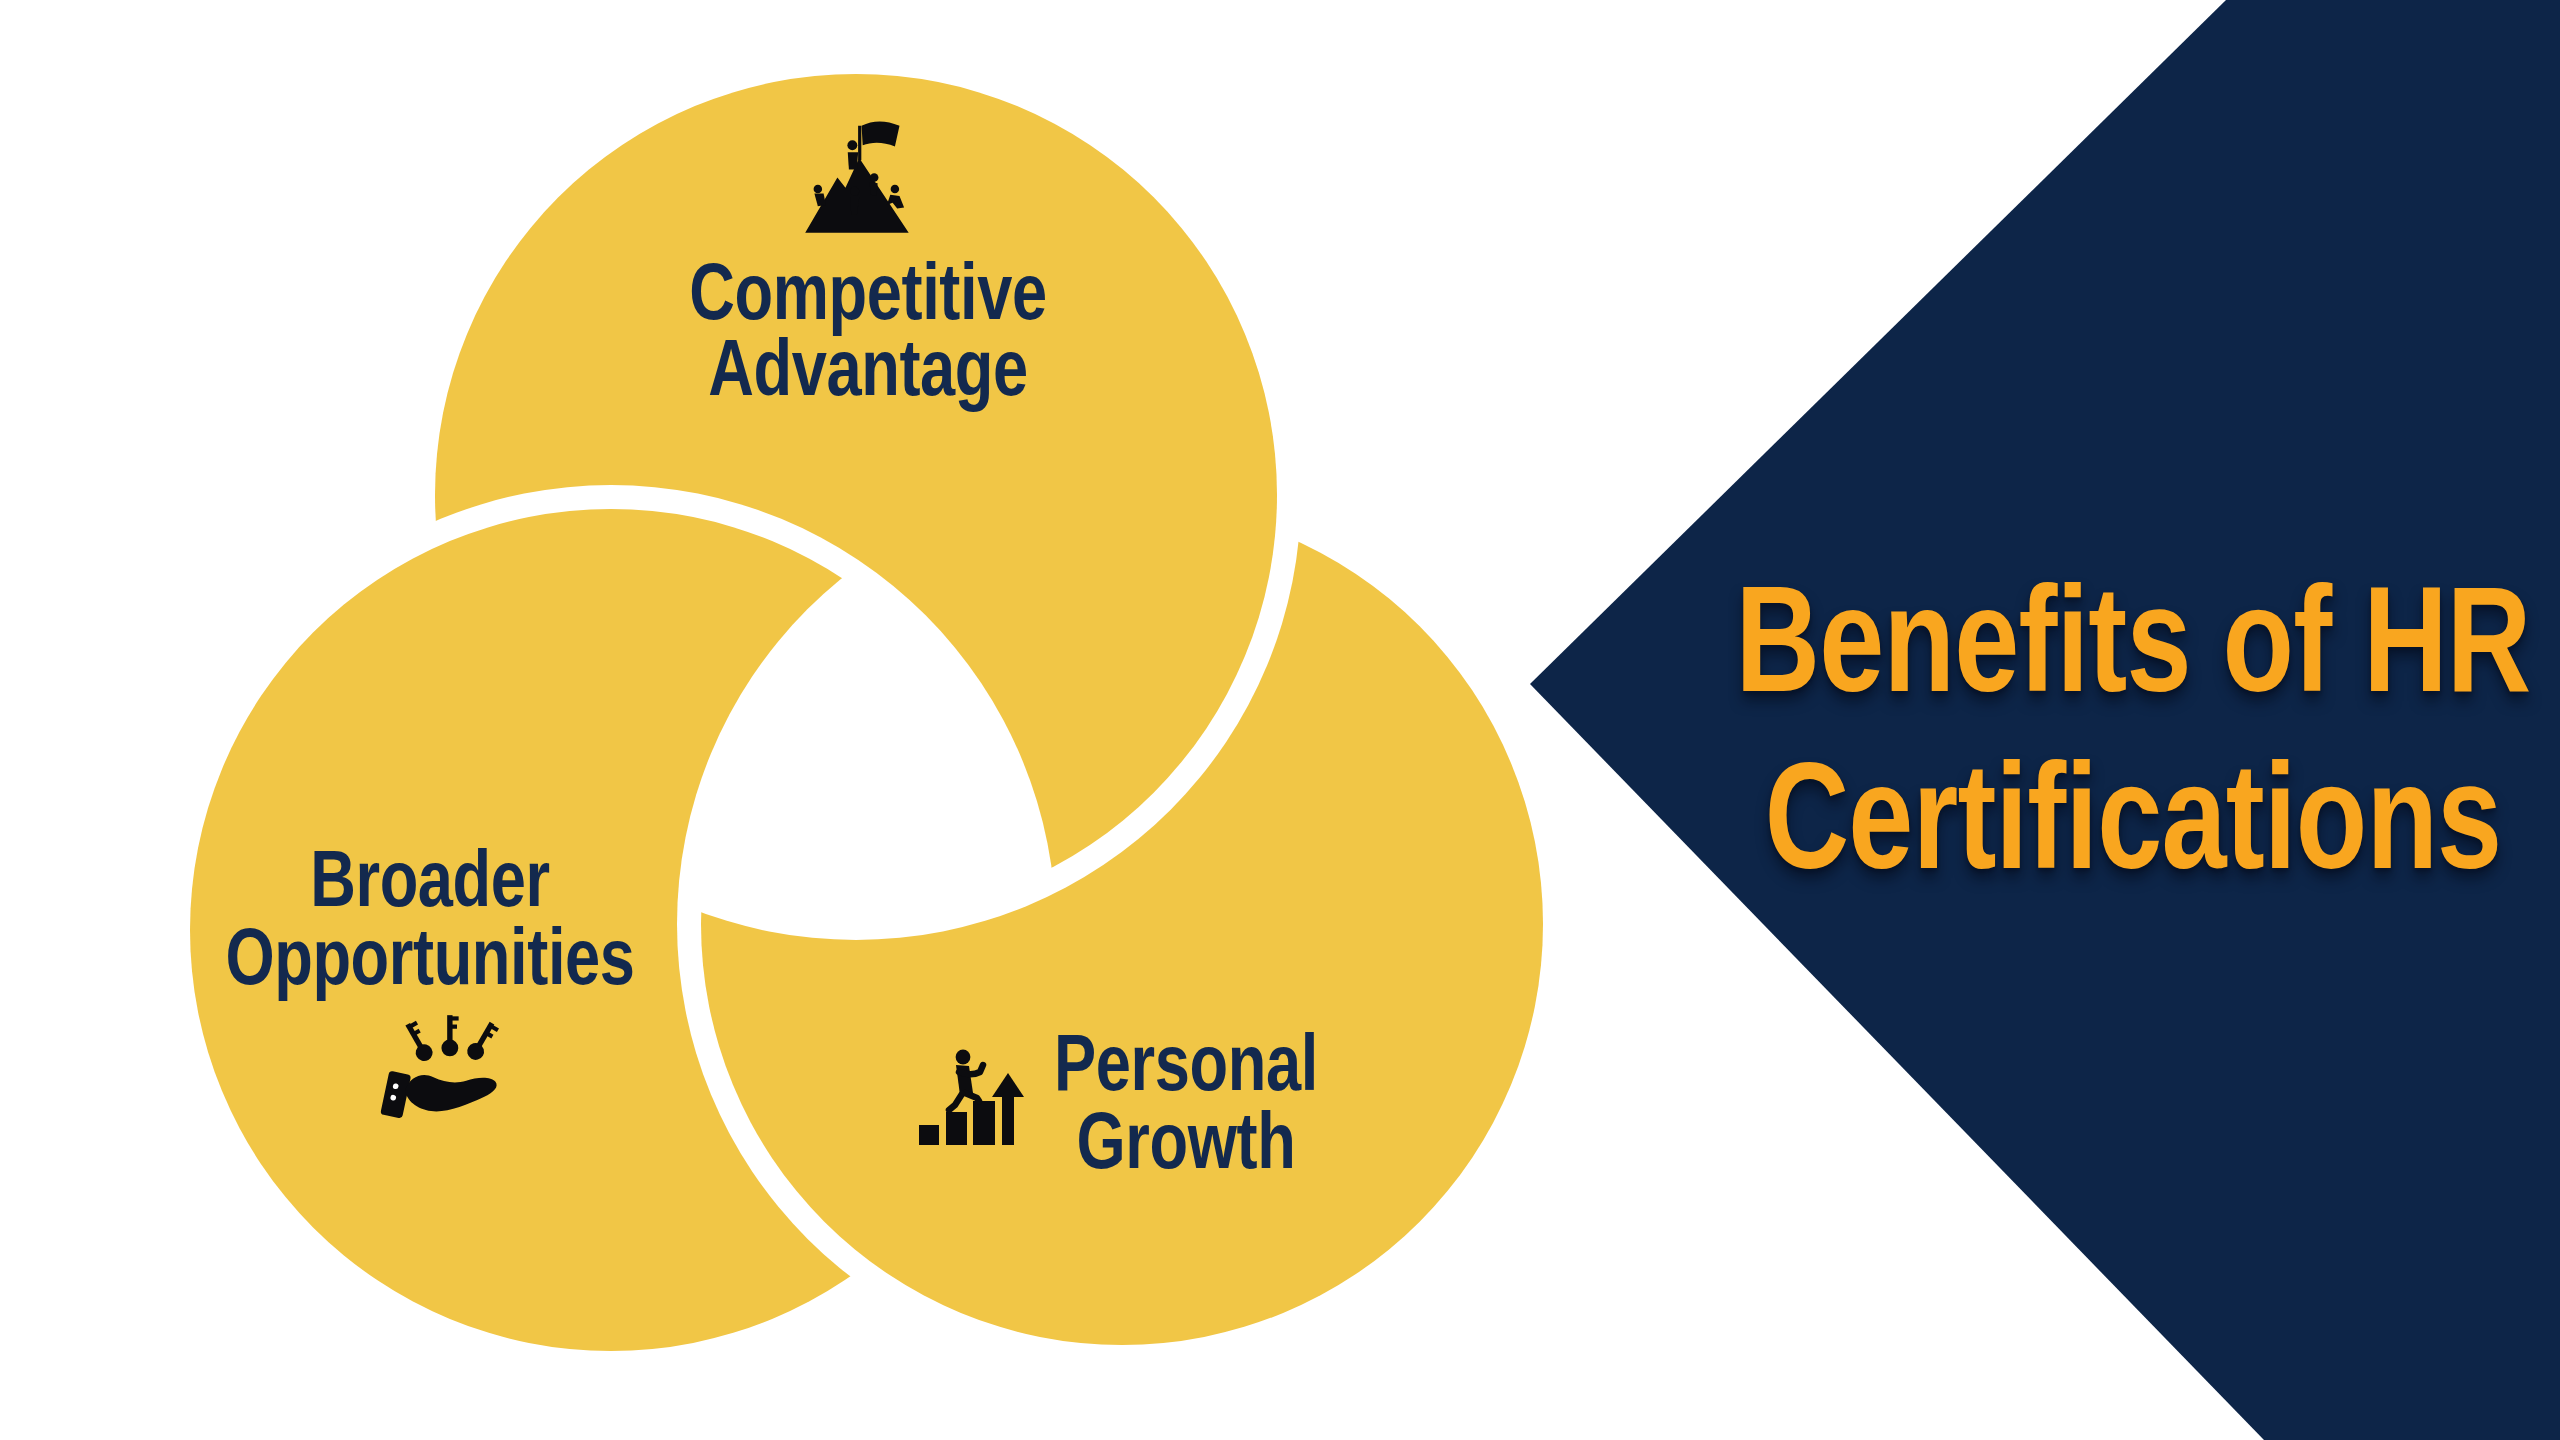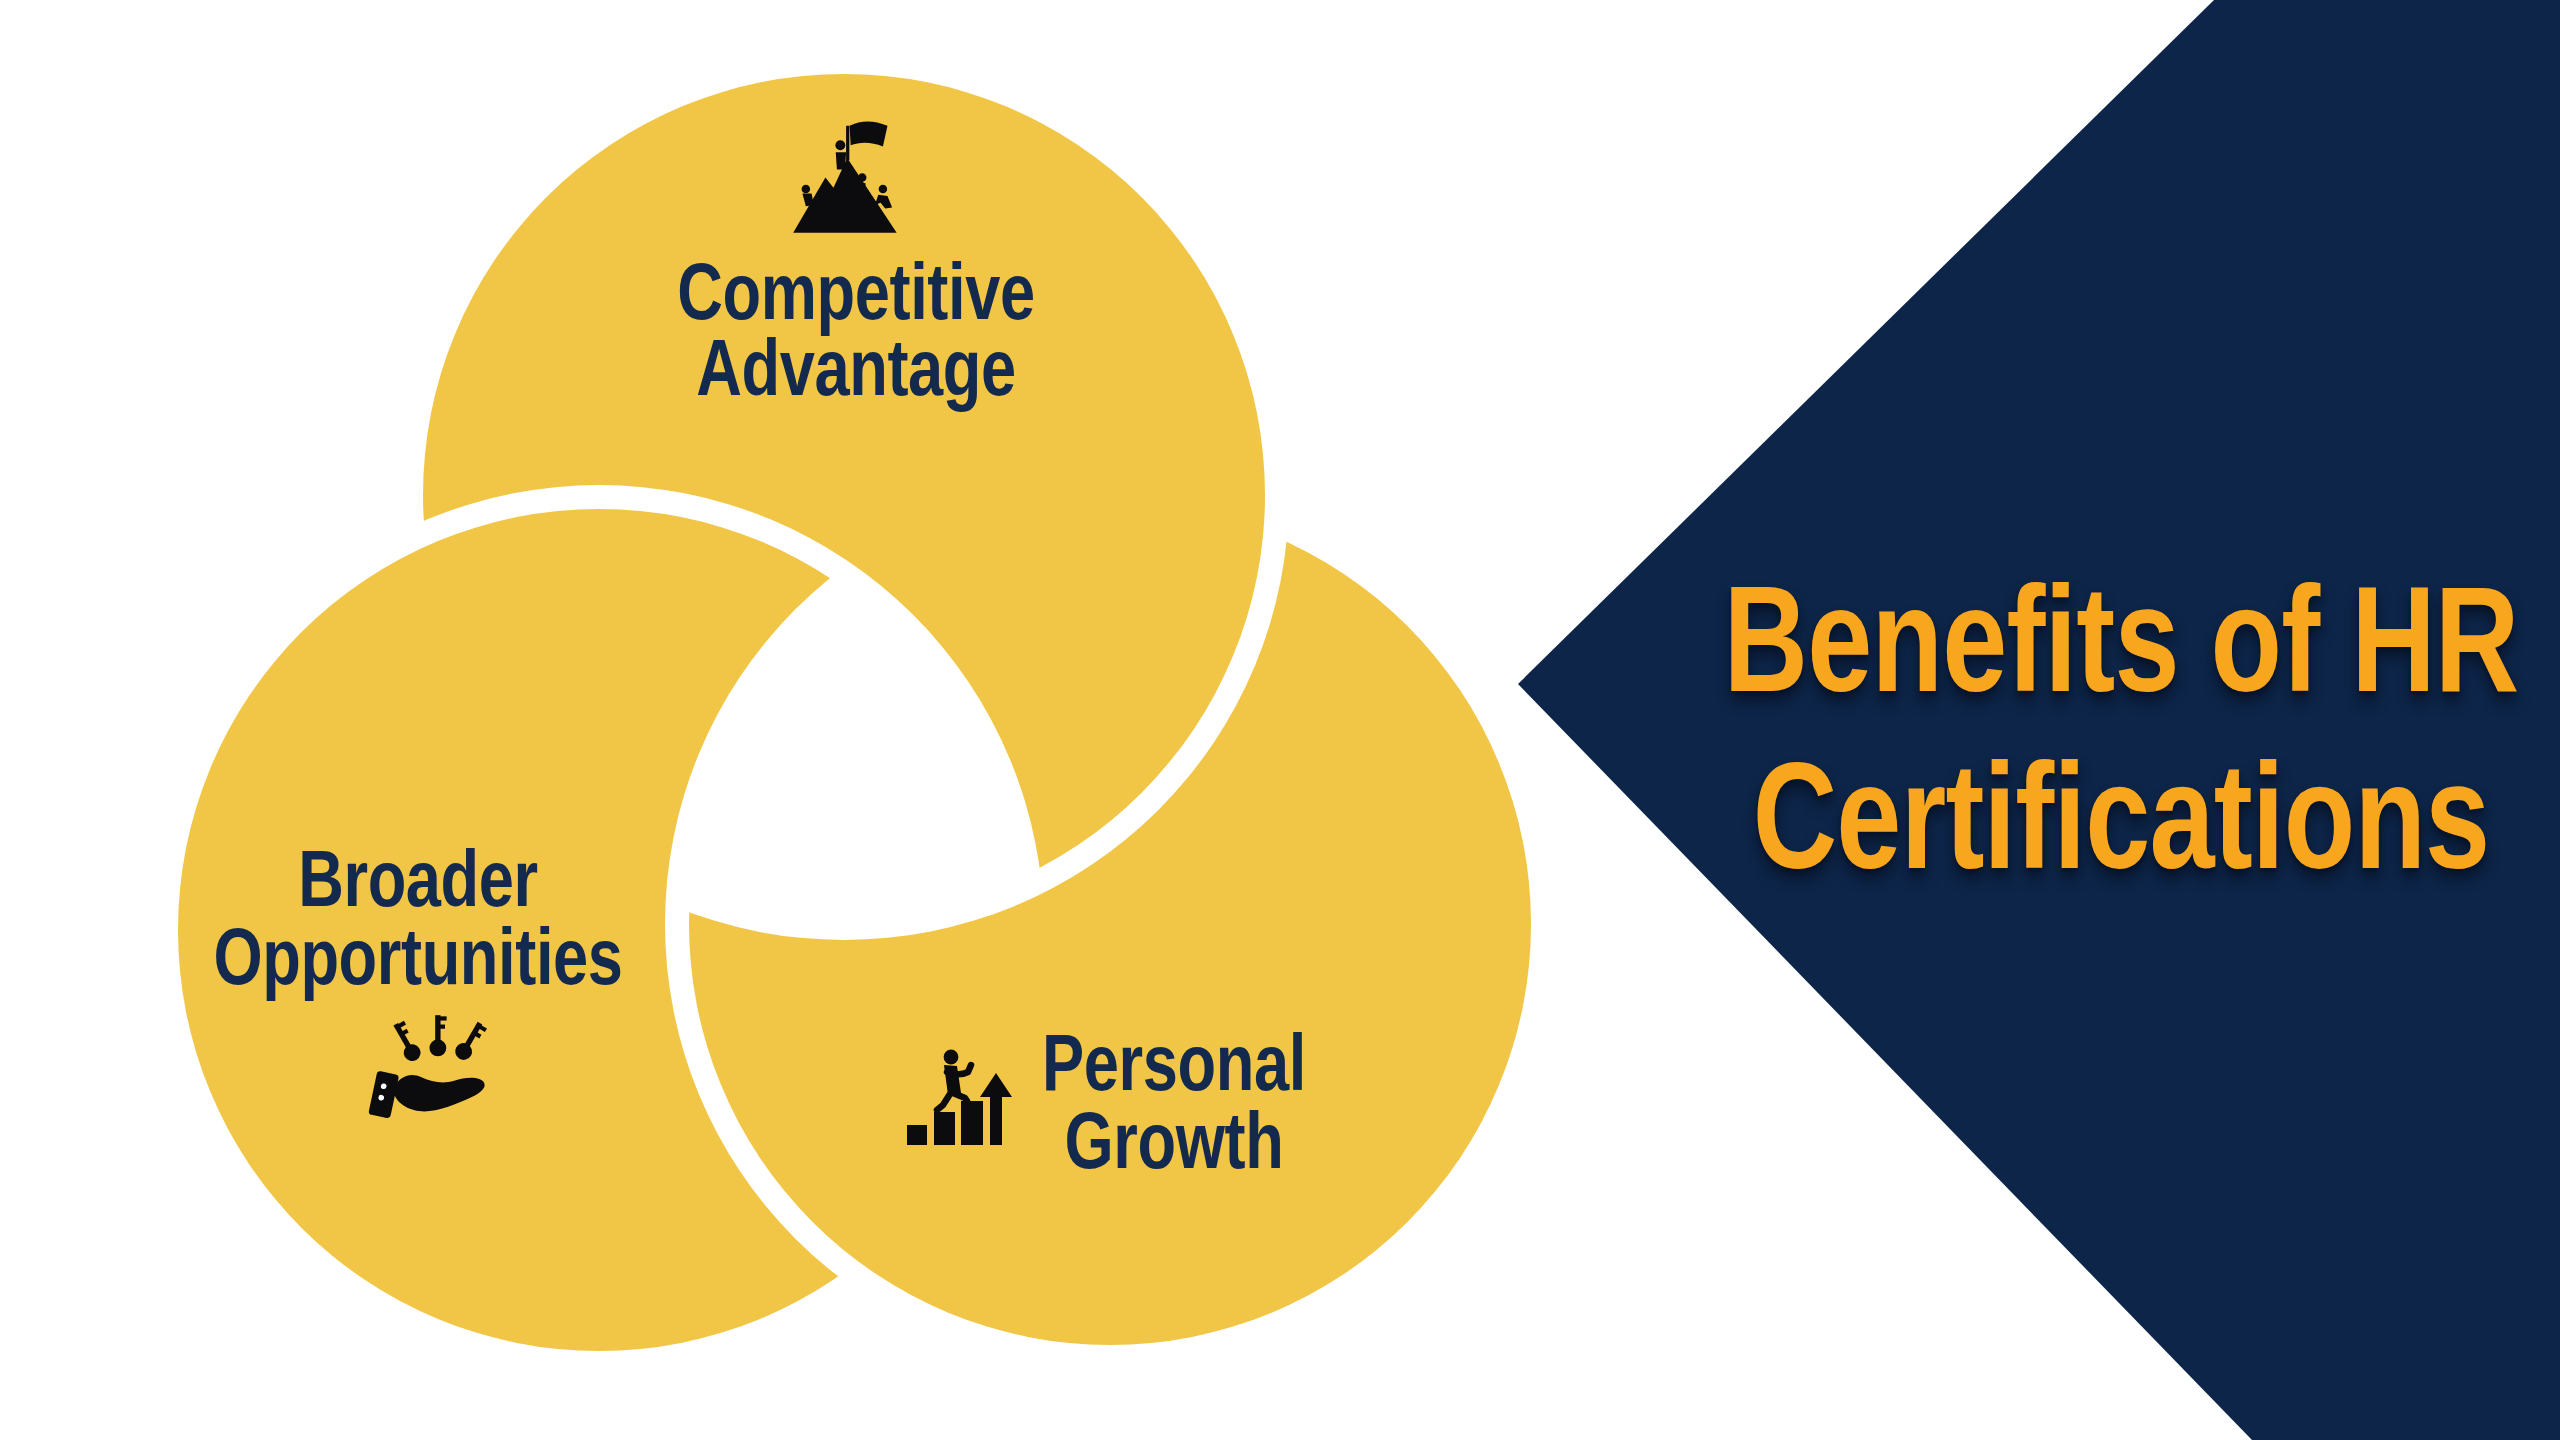--- a/index.html
+++ b/index.html
@@ -6,21 +6,21 @@
     --circle-yellow:#F1C646;
     --label-navy:#13294E;
     --diamond-navy:#0D2548;
     --title-gold:#F9A61F;
     --icon-black:#0C0C0F;
     --background:#FFFFFF;
   }
   *{margin:0;padding:0;box-sizing:border-box;}
   html,body{width:2560px;height:1440px;overflow:hidden;background:var(--background);
     font-family:"Liberation Sans", sans-serif;}
-  .stage{position:absolute;left:4px;top:0;width:2232px;height:1440px;background:var(--background);}
+  .stage{position:absolute;left:16px;top:0;width:2232px;height:1440px;background:var(--background);}
   svg.art{position:absolute;left:0;top:0;}
   .yellow{fill:var(--circle-yellow);}
   .navy{fill:var(--diamond-navy);}
   .ink{fill:var(--icon-black);}
   .ink-stroke{fill:none;stroke:var(--icon-black);stroke-width:6.5;stroke-linecap:round;stroke-linejoin:round;}
   .label{position:absolute;text-align:center;font-weight:700;color:var(--label-navy);
     font-size:80px;line-height:76px;letter-spacing:-0.5px;transform:scaleX(0.79);}
   .label span{display:block;}
   #label-top{left:402px;top:254px;width:900px;}
   #label-bl{left:-36px;top:840px;width:900px;line-height:78px;}

